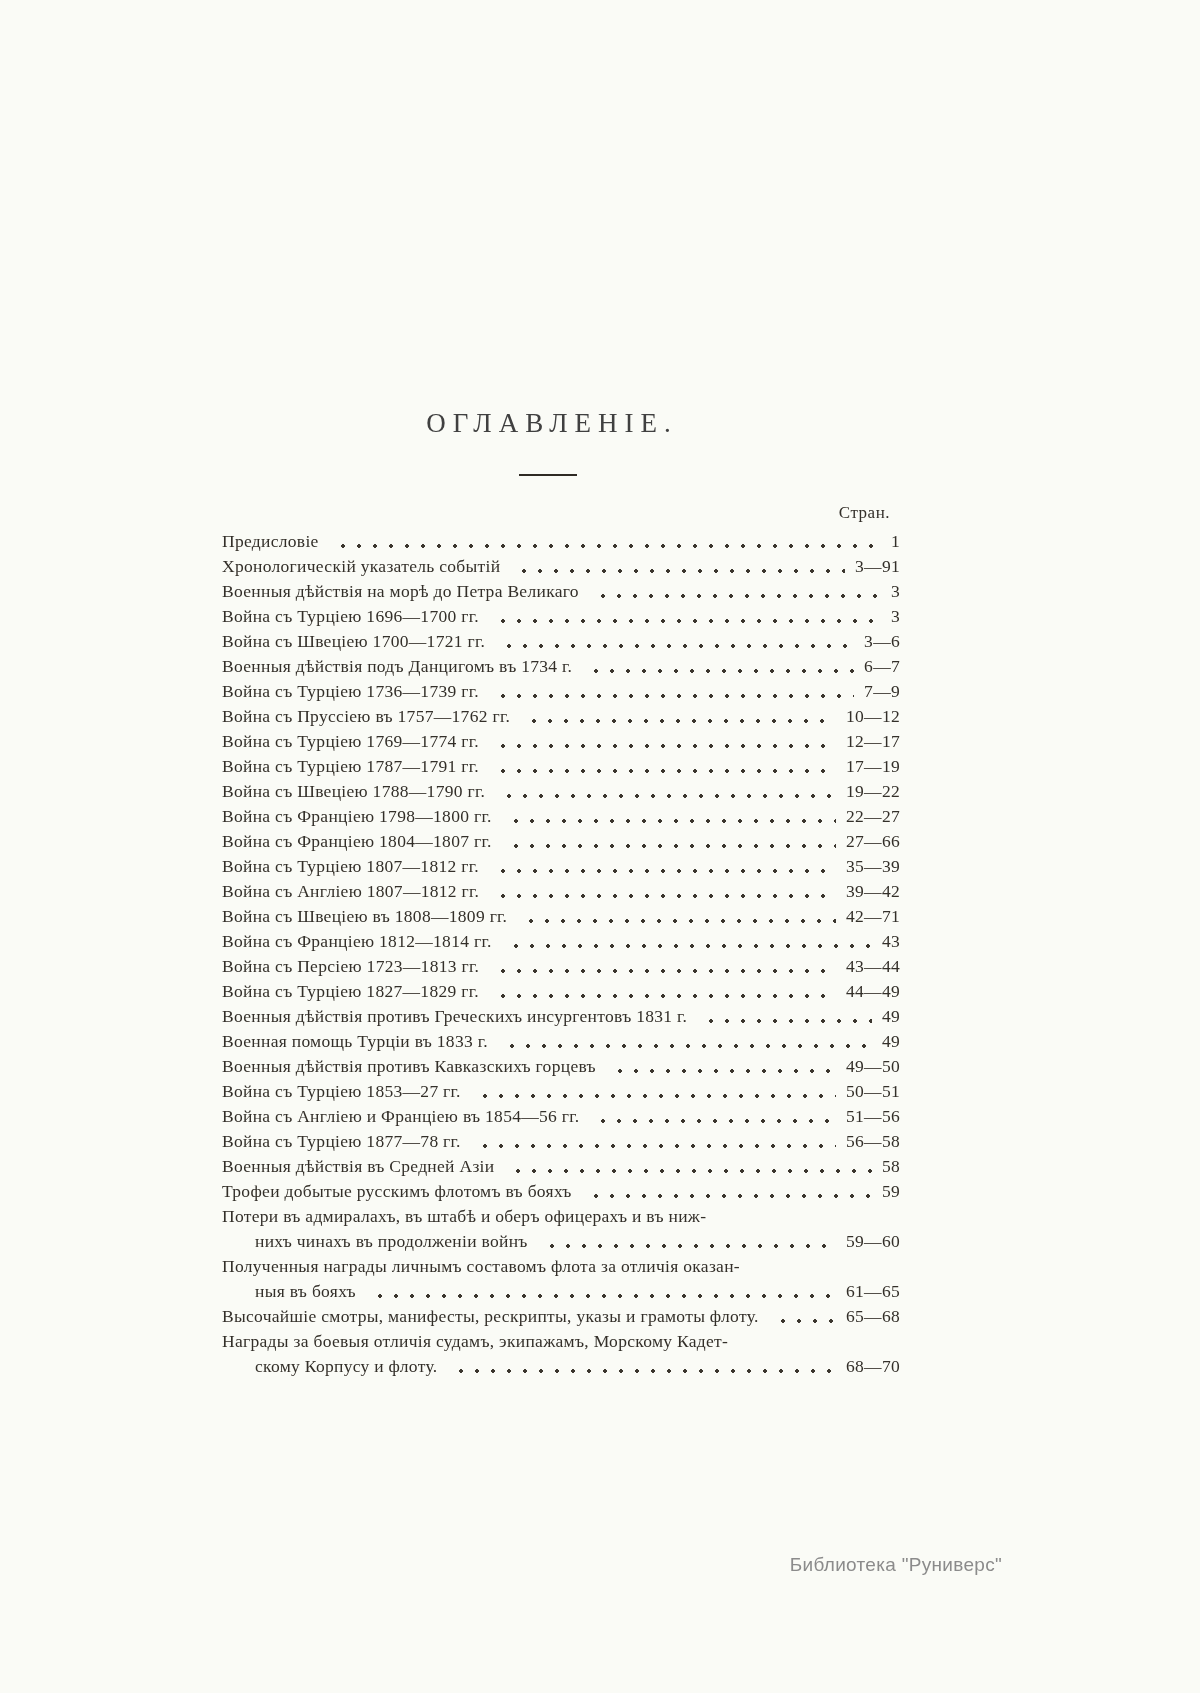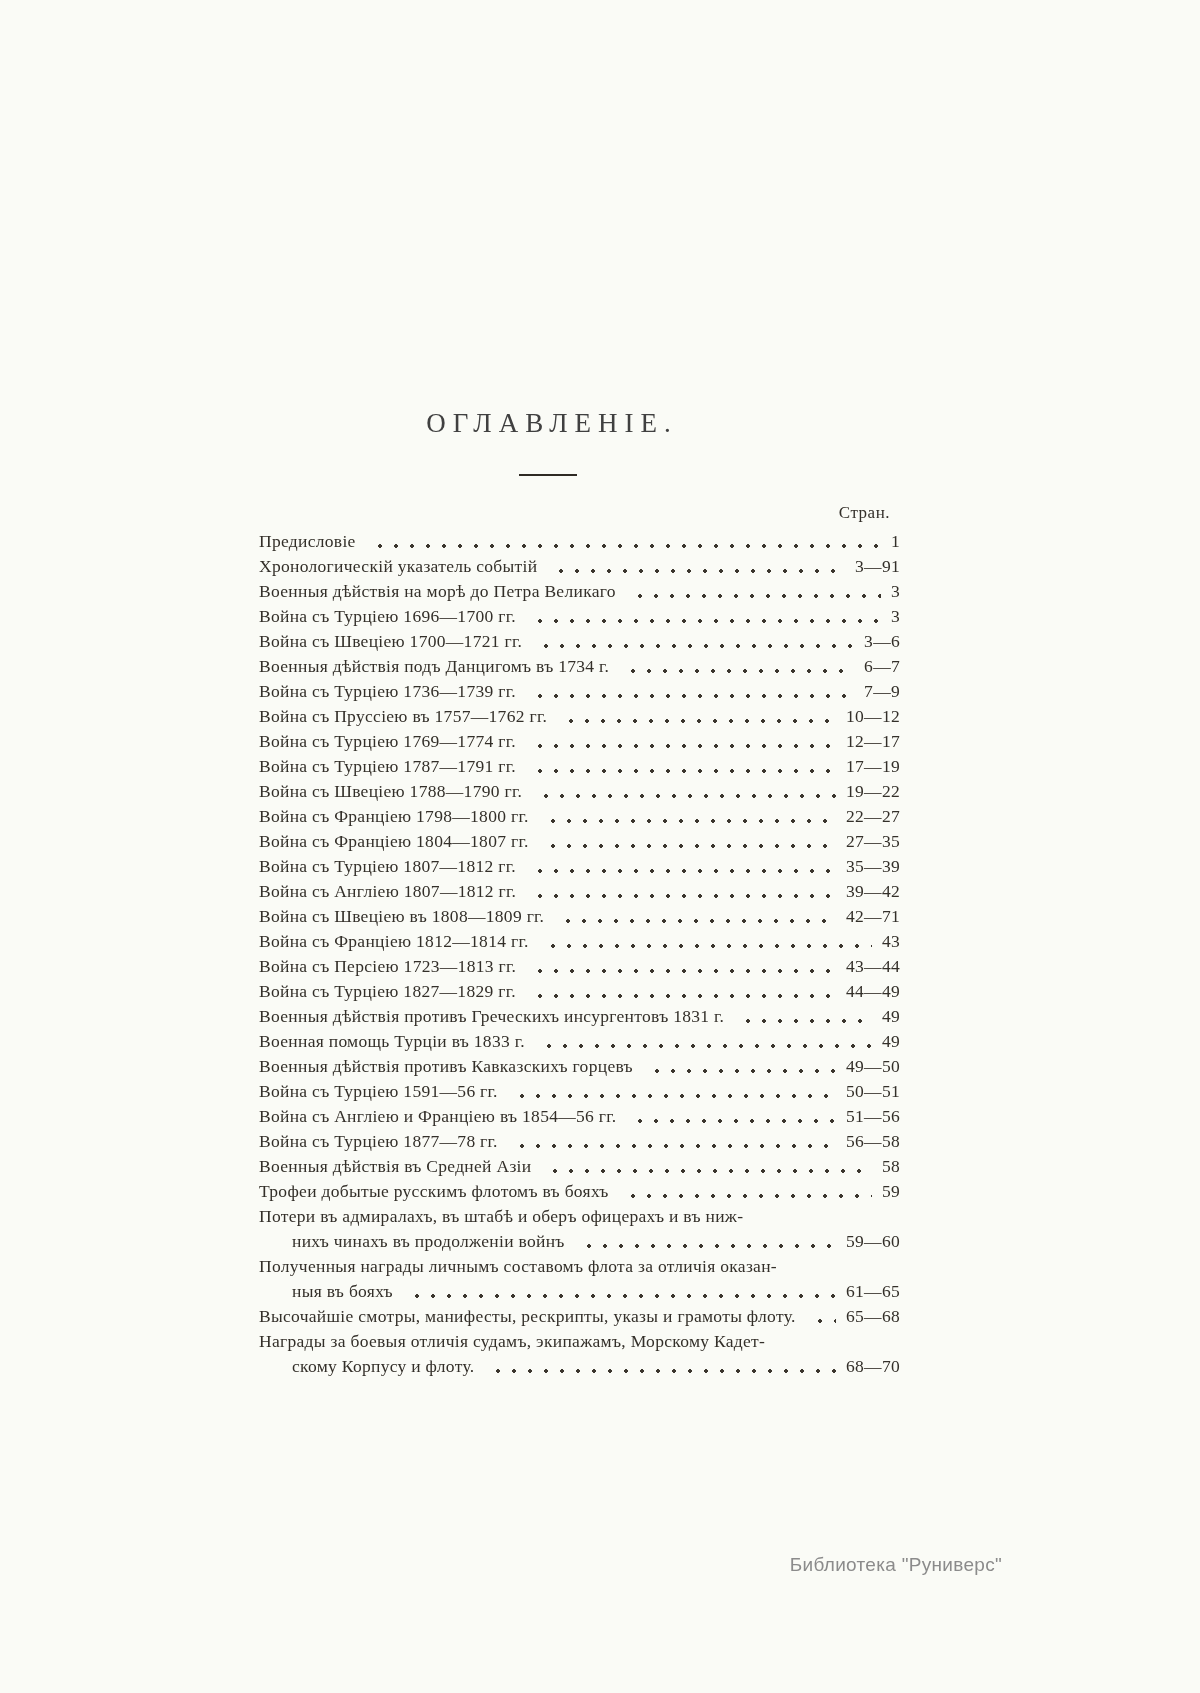--- a/index.html
+++ b/index.html
@@ -57,21 +57,20 @@
   .toc-row {
     display: flex;
     align-items: baseline;
     line-height: 25px;
     font-size: 17.5px;
     letter-spacing: 0.3px;
   }
   .toc-text {
     flex: 0 1 auto;
     white-space: nowrap;
-    margin-left: 37px;
   }
   .toc-row.cont .toc-text {
     padding-left: 33px;
   }
   .dots {
     flex: 1 1 auto;
     min-width: 0;
     align-self: flex-end;
     height: 6px;
     margin: 0 10px 5px 13px;
@@ -176,21 +175,21 @@
 
   <div class="toc-row">
     <span class="toc-text">Война съ Франціею 1798—1800 гг.</span>
     <span class="dots"></span>
     <span class="toc-pages">22—27</span>
   </div>
 
   <div class="toc-row">
     <span class="toc-text">Война съ Франціею 1804—1807 гг.</span>
     <span class="dots"></span>
-    <span class="toc-pages">27—35</span>
+    <span class="toc-pages">27—66</span>
   </div>
 
   <div class="toc-row">
     <span class="toc-text">Война съ Турціею 1807—1812 гг.</span>
     <span class="dots"></span>
     <span class="toc-pages">35—39</span>
   </div>
 
   <div class="toc-row">
     <span class="toc-text">Война съ Англіею 1807—1812 гг.</span>
@@ -234,21 +233,21 @@
     <span class="toc-pages">49</span>
   </div>
 
   <div class="toc-row">
     <span class="toc-text">Военныя дѣйствія противъ Кавказскихъ горцевъ</span>
     <span class="dots"></span>
     <span class="toc-pages">49—50</span>
   </div>
 
   <div class="toc-row">
-    <span class="toc-text">Война съ Турціею 1591—56 гг.</span>
+    <span class="toc-text">Война съ Турціею 1853—27 гг.</span>
     <span class="dots"></span>
     <span class="toc-pages">50—51</span>
   </div>
 
   <div class="toc-row">
     <span class="toc-text">Война съ Англіею и Франціею въ 1854—56 гг.</span>
     <span class="dots"></span>
     <span class="toc-pages">51—56</span>
   </div>
 

